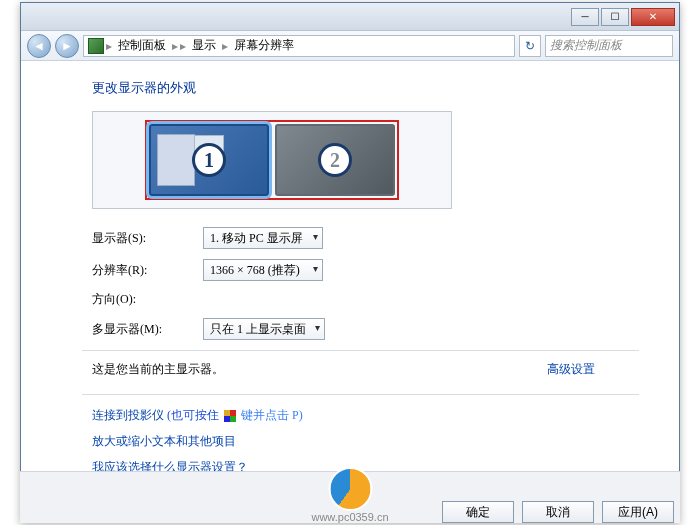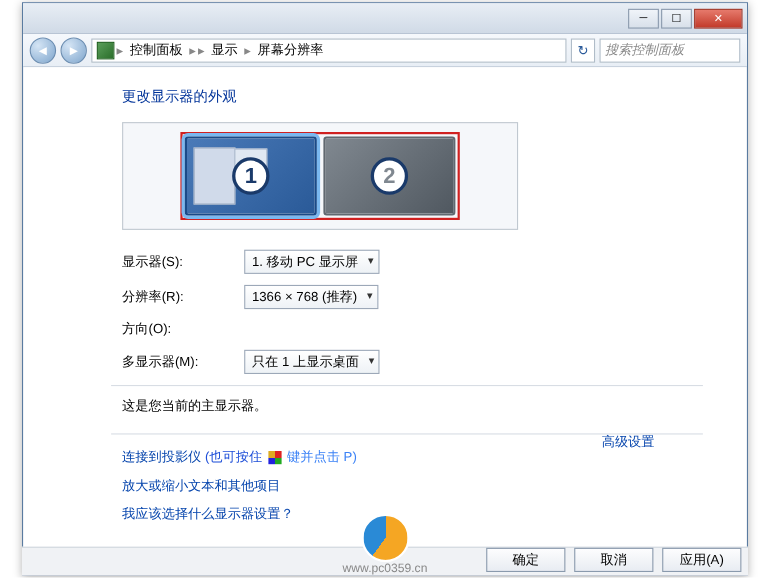--- a/index.html
+++ b/index.html
@@ -15,21 +15,21 @@
 
 .navbar { height: 30px; background: linear-gradient(to bottom, #f5f8fc, #e8eef5); border-bottom: 1px solid #c8d2de; display: flex; align-items: center; padding: 0 6px; gap: 4px; }
 .nav-btn { width: 24px; height: 24px; border-radius: 50%; background: radial-gradient(circle at 30% 30%, #d5e5f5, #7ea5cc); border: 1px solid #6a8cb0; display: flex; align-items: center; justify-content: center; color: #fff; font-size: 12px; cursor: pointer; }
 .breadcrumb { flex: 1; height: 22px; background: #fff; border: 1px solid #b0bcc8; display: flex; align-items: center; padding: 0 4px; gap: 2px; }
 .bc-icon { width: 16px; height: 16px; background: linear-gradient(135deg, #5a9e5a, #2a6e2a); border: 1px solid #1a5e1a; }
 .bc-item { padding: 0 4px; cursor: pointer; }
 .bc-sep { color: #888; }
 .refresh-btn { width: 22px; height: 22px; border: 1px solid #b0bcc8; background: #fff; display: flex; align-items: center; justify-content: center; color: #2a5a9a; cursor: pointer; }
 .search-box { width: 128px; height: 22px; background: #fff; border: 1px solid #b0bcc8; padding: 0 4px; display: flex; align-items: center; color: #888; font-style: italic; }
 
-.content { padding: 18px 40px 0 90px; position: relative; height: calc(100% - 90px); overflow: hidden; }
+.content { padding: 18px 40px 0 71px; position: relative; height: calc(100% - 90px); overflow: hidden; font-family: Liberation Serif, serif; }
 .heading { color: #003399; font-size: 13px; font-weight: normal; margin-bottom: 14px; }
 
 .monitor-area { position: relative; margin-bottom: 18px; }
 .monitor-box { width: 360px; height: 98px; border: 1px solid #c0c8d0; background: #f5f7fa; display: flex; align-items: center; justify-content: center; gap: 6px; padding: 8px; }
 .redframe { border: 2px solid #d02020; padding: 2px; display: flex; gap: 6px; }
 .monitor { width: 120px; height: 72px; border: 2px solid #606870; border-radius: 3px; position: relative; display: flex; align-items: center; justify-content: center; }
 .monitor.primary { background: linear-gradient(135deg, #4a7ab8, #2a5a98); border-color: #1a4a88; box-shadow: 0 0 0 3px #7ab8f0; }
 .monitor.secondary { background: linear-gradient(135deg, #808890, #505860); }
 .monitor.secondary .mon-num { color: #808890; }
 .monitor .desktop-preview { position: absolute; left: 6px; top: 8px; width: 38px; height: 52px; background: #d0daea; border: 1px solid #9aaac0; }
@@ -37,27 +37,27 @@
 .mon-num { width: 34px; height: 34px; border-radius: 50%; background: #fff; border: 3px solid #1a3a6a; color: #1a3a6a; font-size: 20px; font-weight: bold; display: flex; align-items: center; justify-content: center; position: relative; z-index: 2; }
 
 .form-row { display: flex; align-items: center; margin-bottom: 10px; }
 .form-label { width: 88px; }
 .dropdown { height: 22px; border: 1px solid #9ca8b8; background: linear-gradient(to bottom, #fff, #eef2f6); padding: 0 18px 0 6px; display: flex; align-items: center; position: relative; cursor: pointer; min-width: 90px; }
 .dropdown::after { content: "▾"; position: absolute; right: 4px; top: 3px; font-size: 10px; color: #333; }
 .dropdown.wide { min-width: 120px; margin-left: 23px; }
 
 .divider { border-top: 1px solid #d8dde4; margin: 10px 0 10px -10px; }
 .status-text { margin-bottom: 8px; }
-.adv-link { position: absolute; right: 44px; color: #0645ad; cursor: pointer; margin-top: 32px; }
+.adv-link { position: absolute; right: 44px; color: #0645ad; cursor: pointer; }
 
 .links { margin-top: 12px; }
 .link { color: #0645ad; cursor: pointer; display: block; margin-bottom: 9px; }
 .link .win-logo { display:inline-block; width:12px; height:12px; background: conic-gradient(#d22 0 25%, #2a2 25% 50%, #22d 50% 75%, #da2 75% 100%); vertical-align: middle; margin: 0 2px; }
 
-.footer { position: absolute; bottom: 2px; left: 20px; right: 20px; height: 26px; border-top: 1px solid #d0d6de; display: flex; justify-content: flex-end; align-items: flex-start; gap: 8px; padding-right: 6px; background: #f0f2f5; }
+.footer { position: absolute; bottom: 2px; left: 20px; right: 20px; height: 52px; border-top: 1px solid #d0d6de; display: flex; justify-content: flex-end; align-items: flex-end; gap: 8px; padding-right: 6px; background: #f0f2f5; }
 .footer-btn { width: 72px; height: 22px; border: 1px solid #8a9aad; background: linear-gradient(to bottom, #fdfdfe, #e8ecf2); cursor: pointer; font-size: 12px; }
 .footer-btn:disabled { color: #999; }
 
 .watermark { position: absolute; bottom: 2px; left: 50%; transform: translateX(-50%); text-align: center; pointer-events: none; z-index: 10; }
 .watermark .wm-logo { width: 44px; height: 44px; border-radius: 50%; background: conic-gradient(#f5a623 0 60%, #2a8ad6 60% 100%); margin: 0 auto; border: 2px solid #fff; }
 .watermark .wm-title { color: #2a5a98; font-size: 17px; font-weight: bold; }
 .watermark .wm-url { color: #888; font-size: 11px; }
 </style>
 </head>
 <body>

